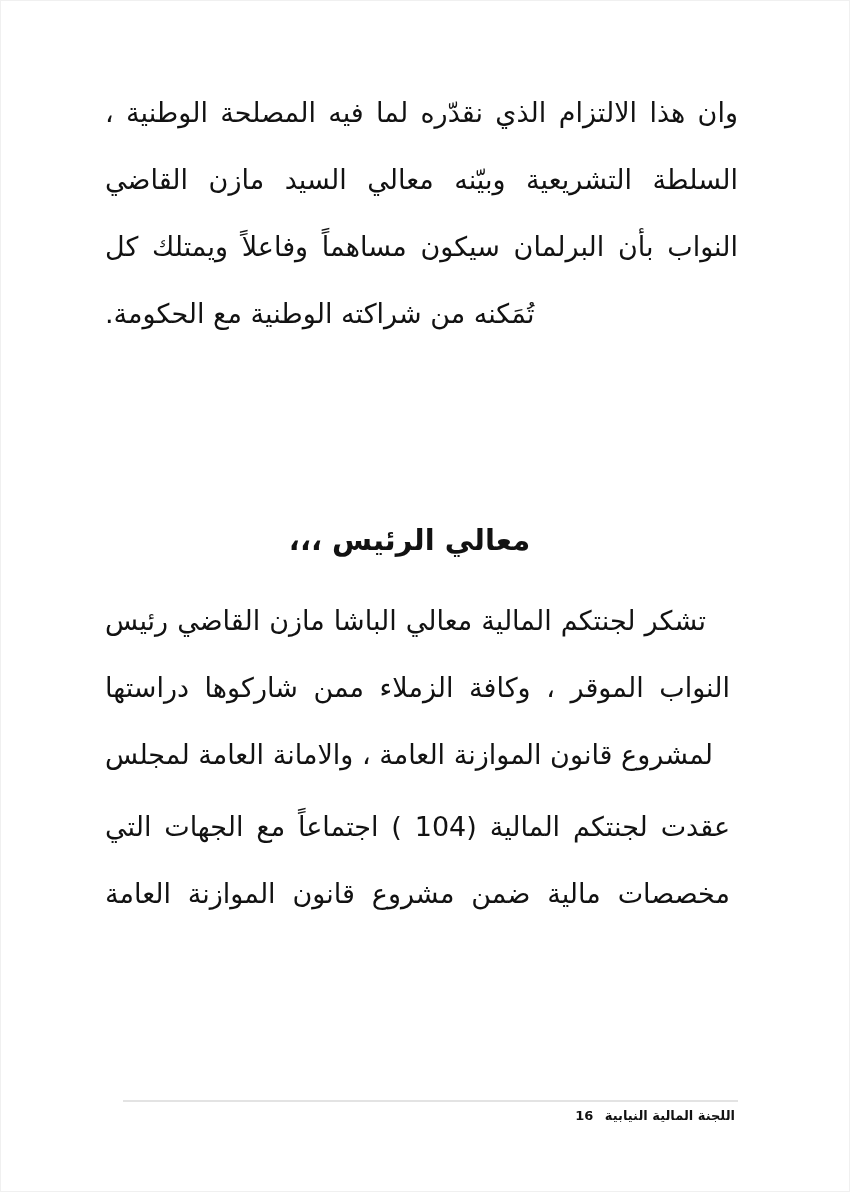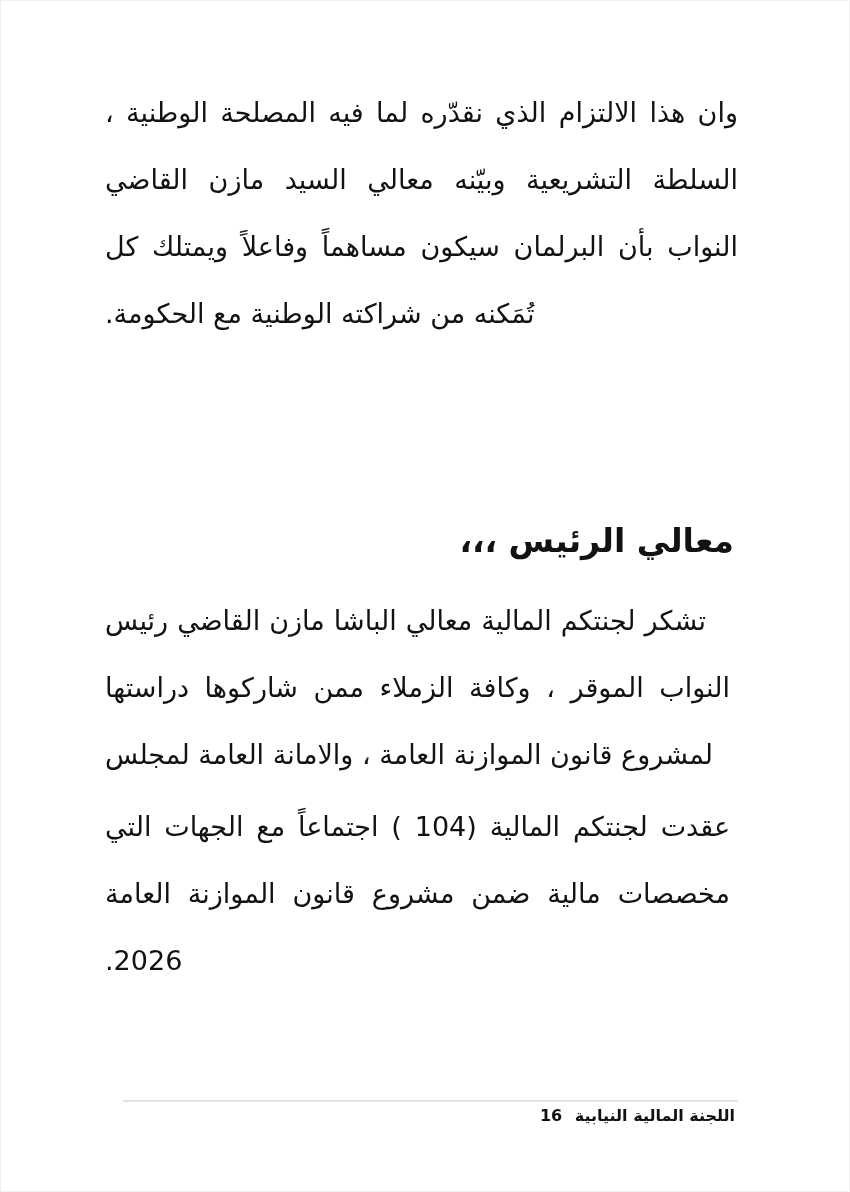--- a/index.html
+++ b/index.html
@@ -34,45 +34,45 @@
   
   .rline {
     height: 67px;
     line-height: 67px;
     overflow: hidden;
     text-align: left;
   }
   .p1 { margin-top: 79px; }
   .heading {
     font-weight: bold;
-    font-size: 33px;
+    font-size: 29px;
     height: 67px;
     line-height: 67px;
-    text-align: right;
-    margin-right: 4px;
+    text-align: center;
+    margin-right: 24px;
     overflow: hidden;
   }
   .h1 { margin-top: 160px; }
   .h2 { margin-top: 7px; }
   .p2 { margin-top: 13px; margin-right: 8px; }
   .p2 .indent-first { text-indent: 24px; }
   .p3 { margin-top: 5px; margin-right: 8px; }
   .footer-rule {
     position: absolute;
     left: 123px;
     right: 112px;
     top: 1100px;
     height: 0;
     border-top: 2px solid #e3e3e3;
   }
   .page-footer {
     position: absolute;
     right: 115px;
     top: 1103px;
-    font-size: 16px;
+    font-size: 13px;
     font-weight: bold;
     line-height: 26px;
     text-align: right;
     white-space: nowrap;
   }
   .footer-num { margin-right: 7px; }
 </style>
 </head>
 <body>
 
@@ -90,21 +90,20 @@
 
     <div class="para p2">
       <div class="jline indent-first">تشكر لجنتكم المالية معالي الباشا مازن القاضي رئيس مجلس</div>
       <div class="jline">النواب الموقر ، وكافة الزملاء ممن شاركوها دراستها ومناقشتها</div>
       <div class="rline">لمشروع قانون الموازنة العامة ، والامانة العامة لمجلس الكريم.</div>
     </div>
 
     <div class="para p3">
       <div class="jline">عقدت لجنتكم المالية (104 ) اجتماعاً مع الجهات التي ورد لها</div>
       <div class="jline">مخصصات مالية ضمن مشروع قانون الموازنة العامة للسنة المالية</div>
-      <div class="rline">2026.</div>
     </div>
 
   </div>
 
   <div class="footer-rule"></div>
 
   <div class="page-footer" dir="rtl">
     <span class="footer-title">اللجنة المالية النيابية</span>
     <span class="footer-num">16</span>
   </div>

